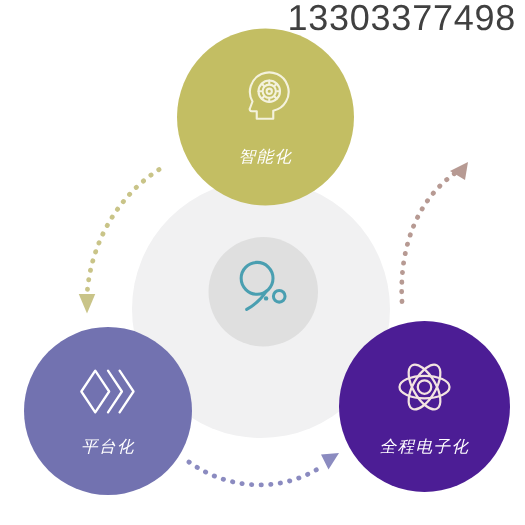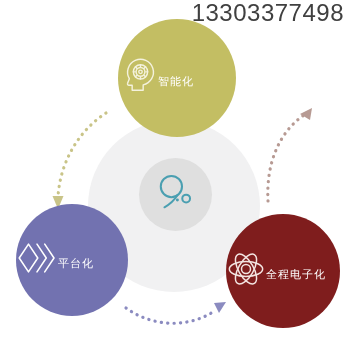--- a/index.html
+++ b/index.html
@@ -56,55 +56,57 @@
     align-items: center;
     justify-content: center;
   }
   .center-logo { display: block; }
 
   
   .node {
     position: absolute;
     border-radius: 50%;
     display: flex;
-    flex-direction: row;
+    flex-direction: column;
     align-items: center;
+    justify-content: center;
     color: #ffffff;
     box-sizing: border-box;
+    font-style: italic;
   }
   .node-label {
     font-size: 11px;
     letter-spacing: 1px;
     color: #ffffff;
     margin-top: 7px;
     font-family: "Liberation Sans", "DejaVu Sans", sans-serif;
     white-space: nowrap;
   }
   .node-icon { display: block; }
 
   #node-top {
     left: 118px;
     top: 19px;
     width: 118px;
     height: 118px;
     background: #c3be63;
   }
   #node-left {
     left: 16px;
-    top: 204px;
+    top: 218px;
     width: 112px;
     height: 112px;
     background: #7272b0;
   }
   #node-right {
     left: 226px;
     top: 214px;
     width: 114px;
     height: 114px;
-    background: #7f1d1d;
+    background: #4c1d95;
   }
 
   
   .arc {
     position: absolute;
     pointer-events: none;
   }
   #arc-left  { left: 48px;  top: 105px; }
   #arc-right { left: 252px; top: 105px; }
   #arc-bottom{ left: 120px; top: 296px; }

